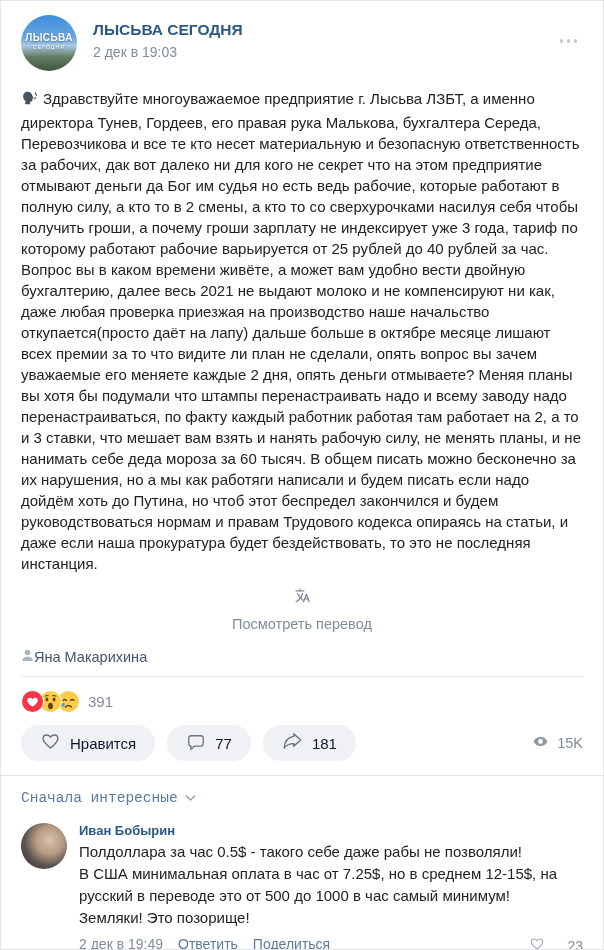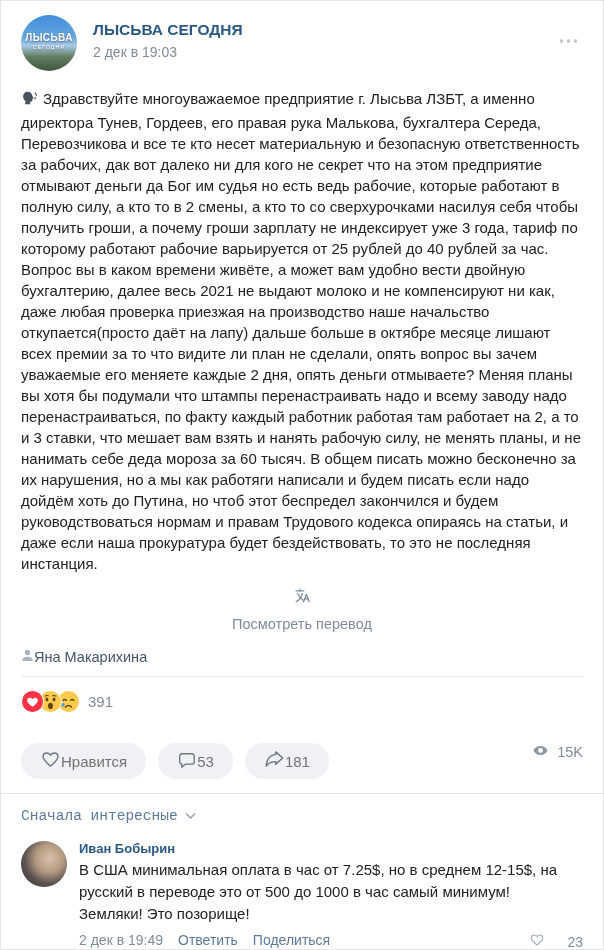--- a/index.html
+++ b/index.html
@@ -30,21 +30,21 @@
   .translate-row{display:flex;align-items:center;gap:9px;margin:13px 20px 0;color:#818c99;font-size:14.5px;cursor:pointer;flex-direction:column;}
   .signature-row{display:flex;align-items:flex-start;gap:0;margin:17px 20px 0;padding-bottom:11px;border-bottom:1px solid #e7e8ec;color:#45556e;font-size:14.5px;cursor:pointer;}
   
   .reactions-row{display:flex;align-items:center;margin:13px 20px 0;cursor:pointer;}
   .rx{width:21px;height:21px;border-radius:50%;border:1.5px solid #fff;box-sizing:content-box;margin-right:-5px;position:relative;}
   .rx1{z-index:3;}.rx2{z-index:2;}.rx3{z-index:1;}
   .rx svg{display:block;}
   .rx-count{margin-left:13px;color:#818c99;font-size:15px;}
   
   .actions-row{display:flex;align-items:center;gap:12px;margin:12px 20px 0;padding-bottom:14px;}
-  .pill{display:flex;align-items:center;height:36px;padding:0 19px;border-radius:18px;background:#f0f1f4;color:#737373;font-size:15px;cursor:pointer;margin-top:18px;}
+  .pill{display:flex;align-items:center;gap:9px;height:36px;padding:0 19px;border-radius:18px;background:#f0f1f4;color:#0f172a;font-size:15px;cursor:pointer;}
   .views{margin-left:auto;display:flex;align-items:center;gap:8px;color:#818c99;font-size:14.5px;}
   .section-divider{border-top:1px solid #dfe2e6;}
   
   .sort-row{display:flex;align-items:center;gap:7px;padding:14px 20px 0;color:#5b7a9d;font-size:14.5px;cursor:pointer;font-family:Liberation Mono, monospace;}
   .comment{display:flex;margin:17px 20px 0;}
   .avatar-photo{border-radius:50%;flex:none;cursor:pointer;}
   .avatar-ivan{width:46px;height:46px;background:radial-gradient(circle at 62% 38%,#d7c2ad 0%,#b59a82 34%,#5c5350 62%,#2e2d31 100%);}
   .avatar-konst{width:30px;height:30px;background:radial-gradient(circle at 55% 35%,#8d8377 0%,#4e463f 45%,#191512 100%);}
   .c-body{margin-left:12px;flex:1;min-width:0;}
   .c-body.rb{margin-left:10px;}
@@ -130,21 +130,21 @@
   <div class="pill">
     <span><svg width="21" height="21" viewBox="0 0 24 24" fill="none" stroke="#6b7683" stroke-width="1.6">
           <path d="M12 19.5C5.8 14.6 3.5 11.6 3.5 8.7c0-2.5 1.9-4.2 4.2-4.2 1.7 0 3.2.9 4.3 2.5 1.1-1.6 2.6-2.5 4.3-2.5 2.3 0 4.2 1.7 4.2 4.2 0 2.9-2.3 5.9-8.5 10.8z"></path>
         </svg></span>
     <span>Нравится</span>
   </div>
   <div class="pill">
     <span><svg width="20" height="20" viewBox="0 0 24 24" fill="none" stroke="#6b7683" stroke-width="1.6" stroke-linejoin="round">
           <path d="M6 4.5h12a2.7 2.7 0 0 1 2.7 2.7v7a2.7 2.7 0 0 1-2.7 2.7h-7.6l-4.6 3.9v-3.9H6a2.7 2.7 0 0 1-2.7-2.7v-7A2.7 2.7 0 0 1 6 4.5z"></path>
         </svg></span>
-    <span>53</span>
+    <span>77</span>
   </div>
   <div class="pill">
     <span><svg width="21" height="21" viewBox="0 0 24 24" fill="none" stroke="#6b7683" stroke-width="1.6" stroke-linejoin="round" stroke-linecap="round">
           <path d="M13.4 6.2V3.3l8 7-8 7v-2.9c-5.4 0-8.6 1.9-10.8 5.1.3-7.2 4-12.3 10.8-13.3z"></path>
         </svg></span>
     <span>181</span>
   </div>
   <div class="views">
     <span><svg width="17" height="17" viewBox="0 0 24 24" fill="#8f99a3">
           <path fill-rule="evenodd" d="M12 5.5c-4.8 0-8.5 2.9-9.9 6.5 1.4 3.6 5.1 6.5 9.9 6.5s8.5-2.9 9.9-6.5C20.5 8.4 16.8 5.5 12 5.5zm0 9.9a3.4 3.4 0 1 1 0-6.8 3.4 3.4 0 0 1 0 6.8z"></path>
@@ -160,20 +160,21 @@
   <span><svg width="11" height="8" viewBox="0 0 12 8" fill="none" stroke="#93a3b5" stroke-width="1.6" stroke-linecap="round">
         <path d="M1.5 1.8 6 6.2l4.5-4.4"></path>
       </svg></span>
 </div>
 
 <div class="comment">
   <div class="avatar-photo avatar-ivan"></div>
   <div class="c-body">
     <div class="c-author">Иван Бобырин</div>
     <div class="c-text">
+      <span class="c-line">Полдоллара за час 0.5$ - такого себе даже рабы не позволяли!</span>
       <span class="c-line">В США минимальная оплата в час от 7.25$, но в среднем 12-15$, на русский в переводе это от 500 до 1000 в час самый минимум!</span>
       <span class="c-line">Земляки! Это позорище!</span>
     </div>
     <div class="c-meta">
       <span>2 дек в 19:49</span>
       <span class="c-action">Ответить</span>
       <span class="c-action">Поделиться</span>
       <span class="c-like">
         <span><svg width="16" height="16" viewBox="0 0 24 24" fill="none" stroke="#a2abb5" stroke-width="1.8">
               <path d="M12 19.5C5.8 14.6 3.5 11.6 3.5 8.7c0-2.5 1.9-4.2 4.2-4.2 1.7 0 3.2.9 4.3 2.5 1.1-1.6 2.6-2.5 4.3-2.5 2.3 0 4.2 1.7 4.2 4.2 0 2.9-2.3 5.9-8.5 10.8z"></path>

